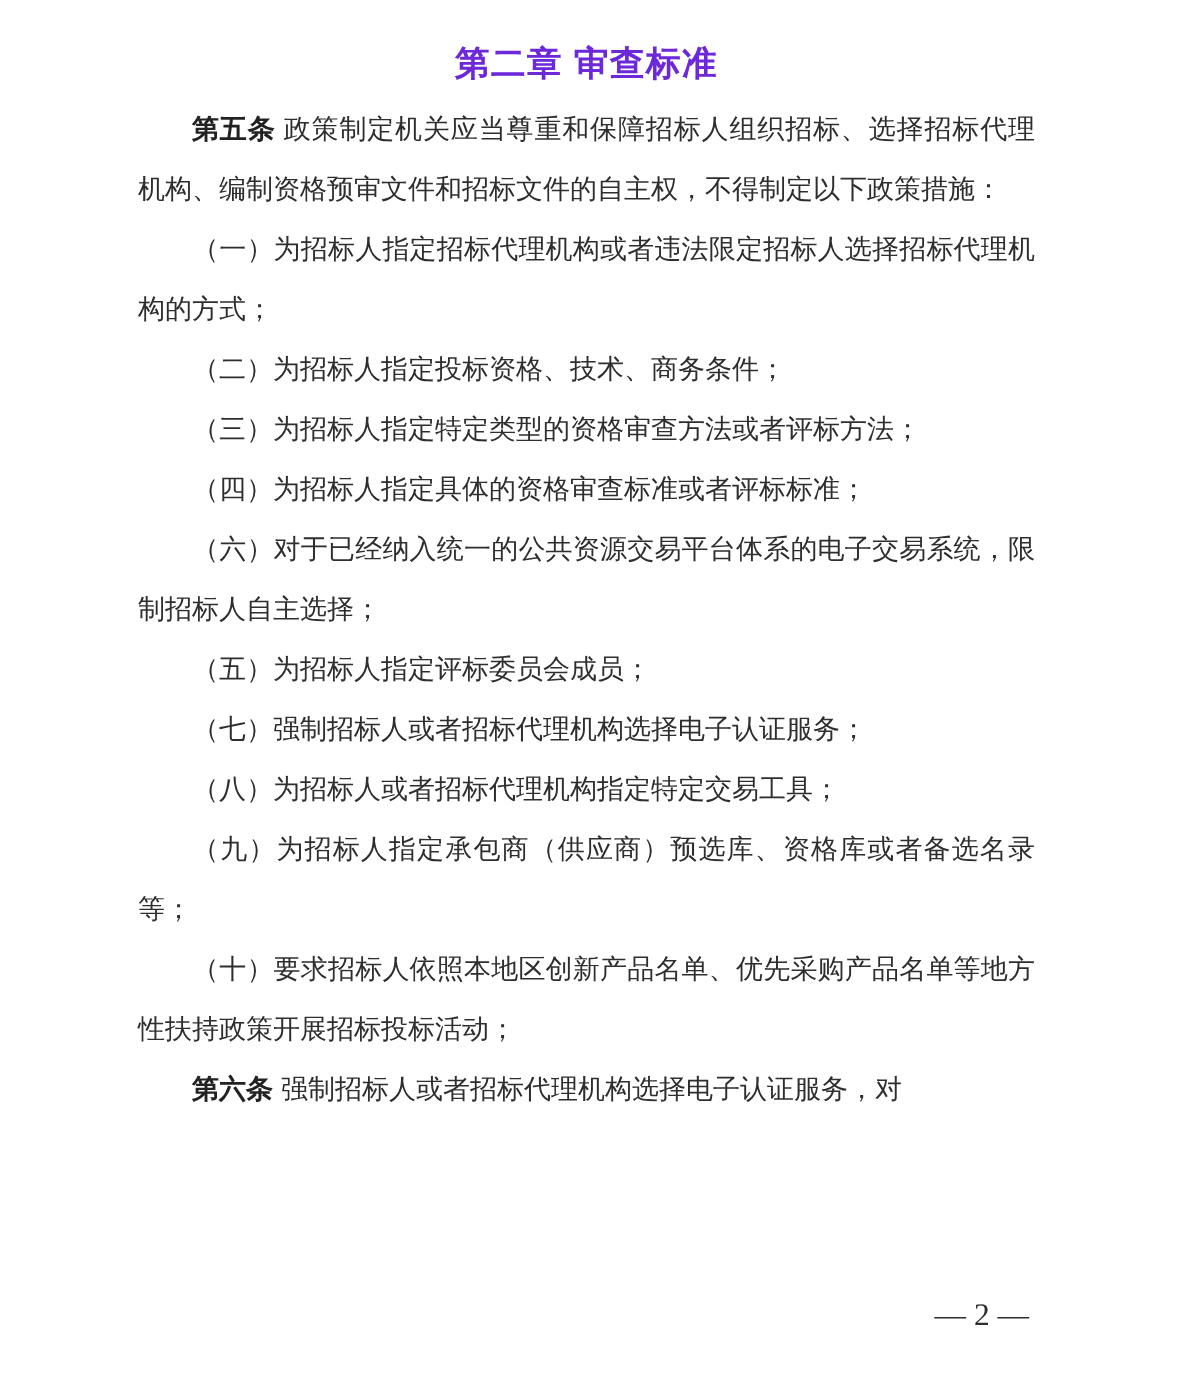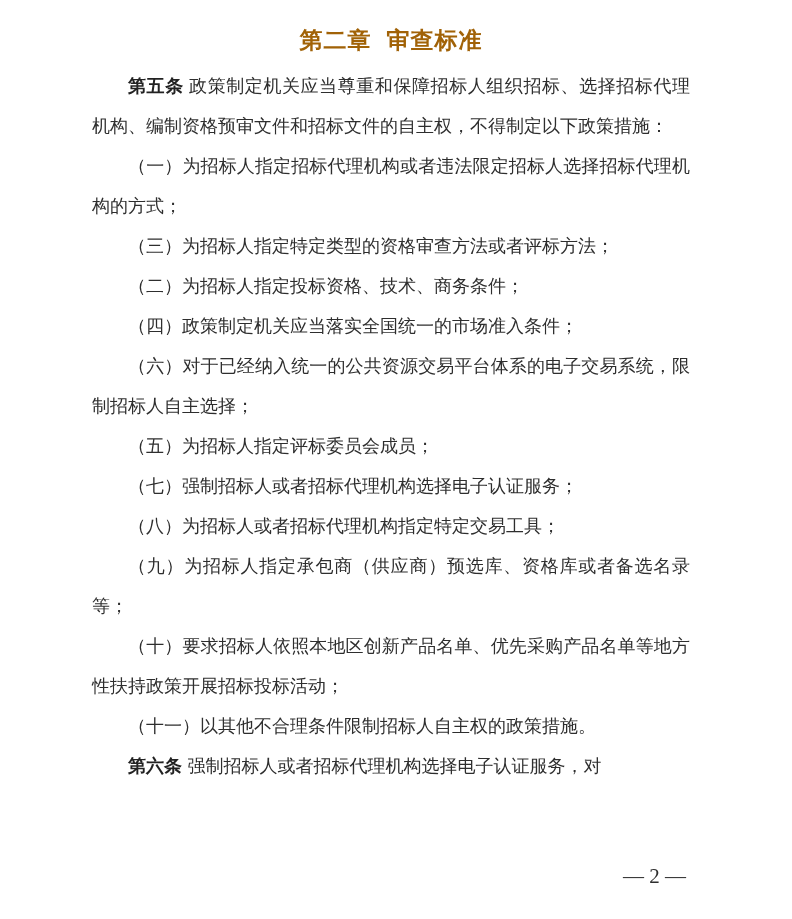--- a/index.html
+++ b/index.html
@@ -14,25 +14,25 @@
     margin: 0 auto;
     background: #ffffff;
     box-sizing: border-box;
     padding: 26px 102px 0 92px;
     overflow: hidden;
     font-family: "Liberation Serif", serif;
   }
   .doc-title {
     margin: 0 0 8px 0;
     text-align: center;
-    font-family: Liberation Mono, monospace;
+    font-family: Liberation Sans, sans-serif;
     font-weight: bold;
     font-size: 23px;
     line-height: 32px;
-    color: #a16207;
+    color: #6d28d9;
     letter-spacing: 1px;
   }
   .doc-body p.body-para {
     margin: 0;
     font-size: 18px;
     line-height: 40px;
     color: #2e2e2e;
     text-indent: 2em;
     text-align: justify;
     letter-spacing: 0;
@@ -54,29 +54,28 @@
 </style>
 </head>
 <body>
 
 <div class="page">
   <h1 class="doc-title">第二章 审查标准</h1>
 
   <div class="doc-body" id="paragraphs">
       <p class="body-para"><span class="para-lead">第五条</span><span>政策制定机关应当尊重和保障招标人组织招标、选择招标代理机构、编制资格预审文件和招标文件的自主权，不得制定以下政策措施：</span></p>
       <p class="body-para"><span>（一）为招标人指定招标代理机构或者违法限定招标人选择招标代理机构的方式；</span></p>
+      <p class="body-para"><span>（二）为招标人指定投标资格、技术、商务条件；</span></p>
       <p class="body-para"><span>（三）为招标人指定特定类型的资格审查方法或者评标方法；</span></p>
-      <p class="body-para"><span>（二）为招标人指定投标资格、技术、商务条件；</span></p>
-      <p class="body-para"><span>（四）政策制定机关应当落实全国统一的市场准入条件；</span></p>
+      <p class="body-para"><span>（四）为招标人指定具体的资格审查标准或者评标标准；</span></p>
       <p class="body-para"><span>（六）对于已经纳入统一的公共资源交易平台体系的电子交易系统，限制招标人自主选择；</span></p>
       <p class="body-para"><span>（五）为招标人指定评标委员会成员；</span></p>
       <p class="body-para"><span>（七）强制招标人或者招标代理机构选择电子认证服务；</span></p>
       <p class="body-para"><span>（八）为招标人或者招标代理机构指定特定交易工具；</span></p>
       <p class="body-para"><span>（九）为招标人指定承包商（供应商）预选库、资格库或者备选名录等；</span></p>
       <p class="body-para"><span>（十）要求招标人依照本地区创新产品名单、优先采购产品名单等地方性扶持政策开展招标投标活动；</span></p>
-      <p class="body-para"><span>（十一）以其他不合理条件限制招标人自主权的政策措施。</span></p>
       <p class="body-para"><span class="para-lead">第六条</span><span>强制招标人或者招标代理机构选择电子认证服务，对</span></p>
     </div>
 
   <div class="page-footer">
     <span>— 2 —</span>
   </div>
 </div>
 
 </body></html>

